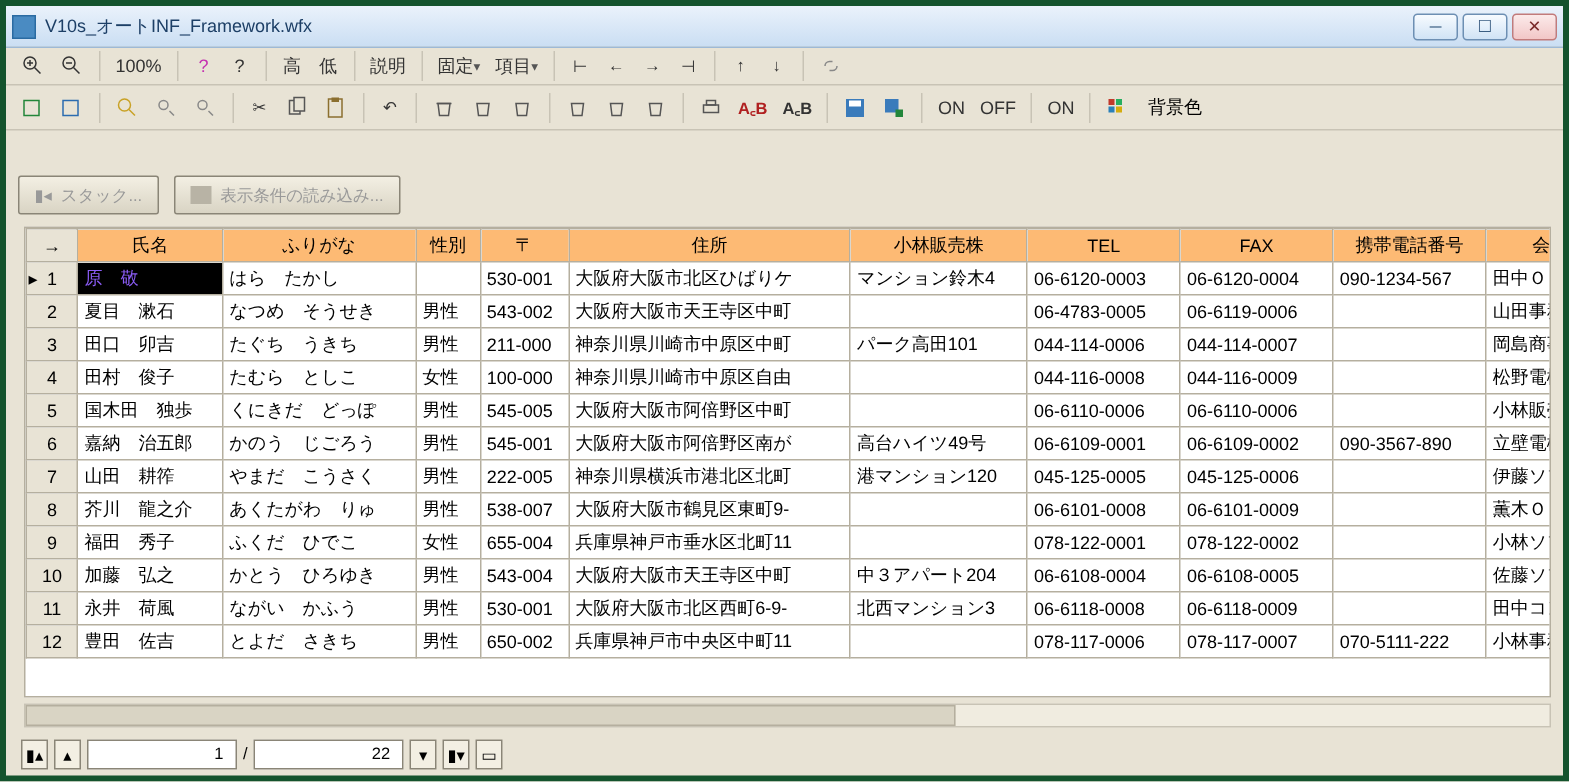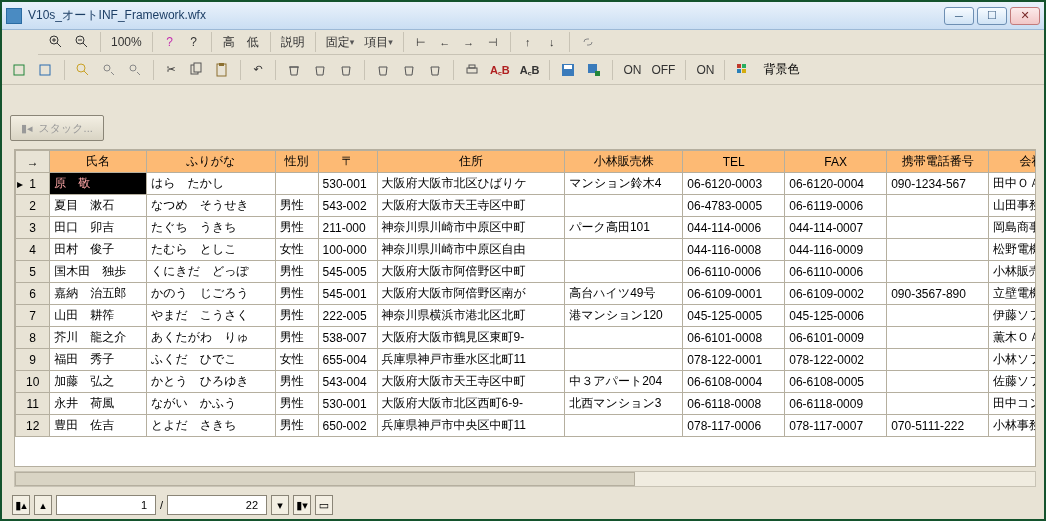--- a/index.html
+++ b/index.html
@@ -1,27 +1,27 @@
 <!DOCTYPE html>
 <html><head>
 <meta charset="utf-8">
 <style>
   * { box-sizing: border-box; margin: 0; padding: 0; font-family: "MS PGothic", sans-serif; font-size: 11px; }
   body { background: #e8e3d5; width: 1046px; height: 521px; overflow: hidden; }
 
-  .window { border: 2px solid #14532d; background: #e8e3d5; width: 1046px; height: 521px; display: flex; flex-direction: column; }
+  .window { border: 4px solid #14532d; background: #e8e3d5; width: 1046px; height: 521px; display: flex; flex-direction: column; }
 
   .titlebar { height: 28px; background: linear-gradient(#eaf2fb, #cadef3); border-bottom: 1px solid #9db9d6; display: flex; align-items: center; padding: 0 4px; }
   .titlebar .app-icon { width: 16px; height: 16px; background: #4a8bc2; margin-right: 6px; border: 1px solid #2a6ba2; }
   .titlebar .title { flex: 1; color: #1d3f66; font-size: 12px; }
   .win-btns { display: flex; gap: 3px; }
   .win-btn { width: 30px; height: 18px; background: linear-gradient(#f7fbff,#d0e3f5); border: 1px solid #6d8fb3; border-radius: 3px; display:flex; align-items:center; justify-content:center; color:#3b5e82; cursor:pointer; }
   .win-btn.close { background: linear-gradient(#fbeaea,#f2c7c7); border-color:#c27b7b; color:#7a2b2b; }
 
-  .toolbar1 { height: 24px; border-bottom: 1px solid #c8c3b5; display:flex; align-items:center; padding:12px 6px; gap:2px;margin-left:36px; }
+  .toolbar1 { height: 24px; border-bottom: 1px solid #c8c3b5; display:flex; align-items:center; padding:12px 6px; gap:2px; }
   .toolbar2 { height: 30px; border-bottom: 1px solid #c8c3b5; display:flex; align-items:center; padding:0 6px; gap:2px; }
 
   .tbtn { min-width: 22px; height: 22px; border: 1px solid transparent; display:flex; align-items:center; justify-content:center; padding:0 3px; cursor:pointer; color:#333; background:transparent; }
   .tbtn.text { font-size: 12px; }
   .sep { width:1px; height:20px; background:#c8c3b5; margin:0 4px; }
   .dd::after { content:" ▾"; color:#555; font-size:9px; }
 
   .label-inline { margin:0 6px; font-size:12px; }
   .combo { background:#fff; border:1px solid #7f9db9; height:20px; line-height:18px; padding:0 18px 0 6px; position:relative; min-width:120px; }
   .combo::after { content:"▾"; position:absolute; right:4px; top:2px; color:#555; }
@@ -29,21 +29,21 @@
   .action-bar { padding: 30px 8px 8px 8px; display:flex; gap:10px; align-items:center; }
   .bigbtn { border:1px solid #8a8577; background:linear-gradient(#f3efe3,#d9d4c4); padding:4px 10px; height:26px; display:flex; align-items:center; gap:6px; border-radius:2px; }
   .bigbtn.disabled { color:#999; }
   .bigbtn .ico { width:14px; height:12px; background:#b8b3a5; display:inline-block; }
 
   .grid-wrap { flex:1; margin: 0 8px 4px 12px; position:relative; overflow:hidden; background:#fff; border:1px solid #b5af9f; }
   table.grid { border-collapse: collapse; width: 1060px; }
   table.grid th, table.grid td { border:1px solid #b5af9f; padding:2px 4px; height:20px; white-space:nowrap; overflow:hidden; text-align:left; font-size:12px; }
   table.grid th { background:#fdba74; font-weight:normal; text-align:center; position:relative; }
   table.grid td.rownum { text-align:center; background:#e8e3d5; width:32px; cursor:pointer;}
-  table.grid td.sel { background:#000; color:#fca5a5; }
+  table.grid td.sel { background:#000; color:#8b5cf6; }
   table.grid th.rowhead { width:32px; background:#e8e3d5; text-align:center; }
   .arrow-indicator::before { content:"▸"; position:absolute; left:2px; }
 
   .hscroll { height:16px; margin:0 8px 4px 12px; background:#f0ece0; border:1px solid #c8c3b5; position:relative; }
   .hscroll .thumb { position:absolute; left:0; top:0; height:14px; width:620px; background:#d9d4c4; border:1px solid #b5af9f; }
 
   .status { height:28px; padding:4px 10px; display:flex; align-items:center; gap:4px; }
   .spin { width:18px; height:20px; border:1px solid #8a8577; background:#f3efe3; display:flex; align-items:center; justify-content:center; cursor:pointer; }
   .status .num { background:#fff; border:1px solid #8a8577; height:20px; line-height:18px; padding:0 8px; min-width:100px; text-align:right; }
 
@@ -224,20 +224,24 @@
           <rect x="7" y="7" width="4" height="4" fill="#d4ac0d"></rect>
         </svg>
       </div>
     <span class="label-inline">背景色</span>
   </div>
 
   <div class="action-bar">
     <div class="bigbtn disabled">
         <span>▮◂</span>
         <span>スタック...</span>
+      </div>
+    <div class="bigbtn disabled">
+        <span class="ico"></span>
+        <span>表示条件の読み込み...</span>
       </div>
   </div>
 
   <div class="grid-wrap">
     <table class="grid">
       <thead>
           <tr>
         <th class="rowhead">→</th>
         <th style="width:90px">氏名</th>
         <th style="width:120px">ふりがな</th>

